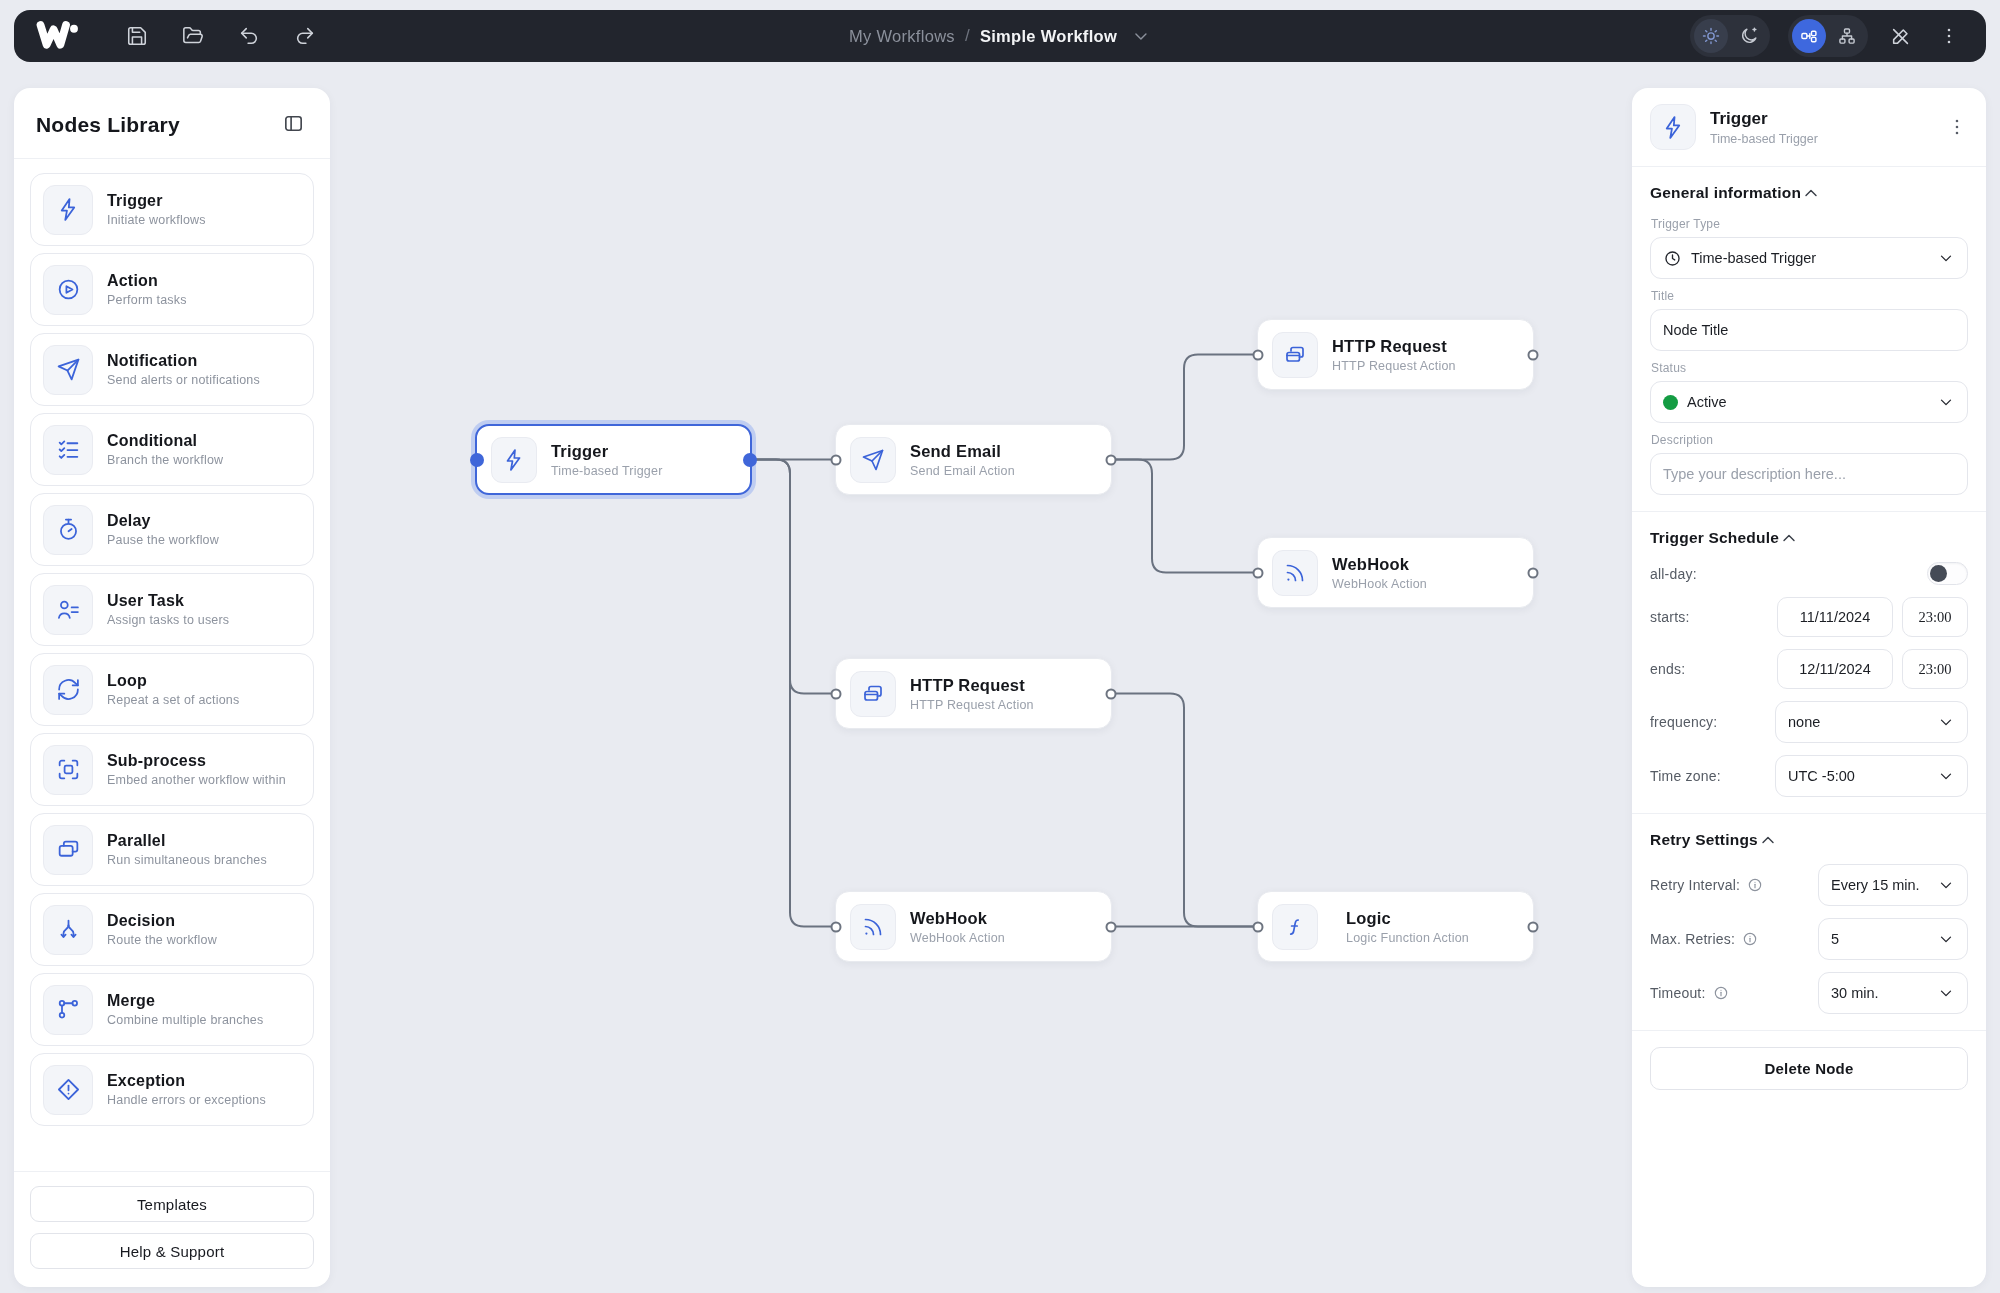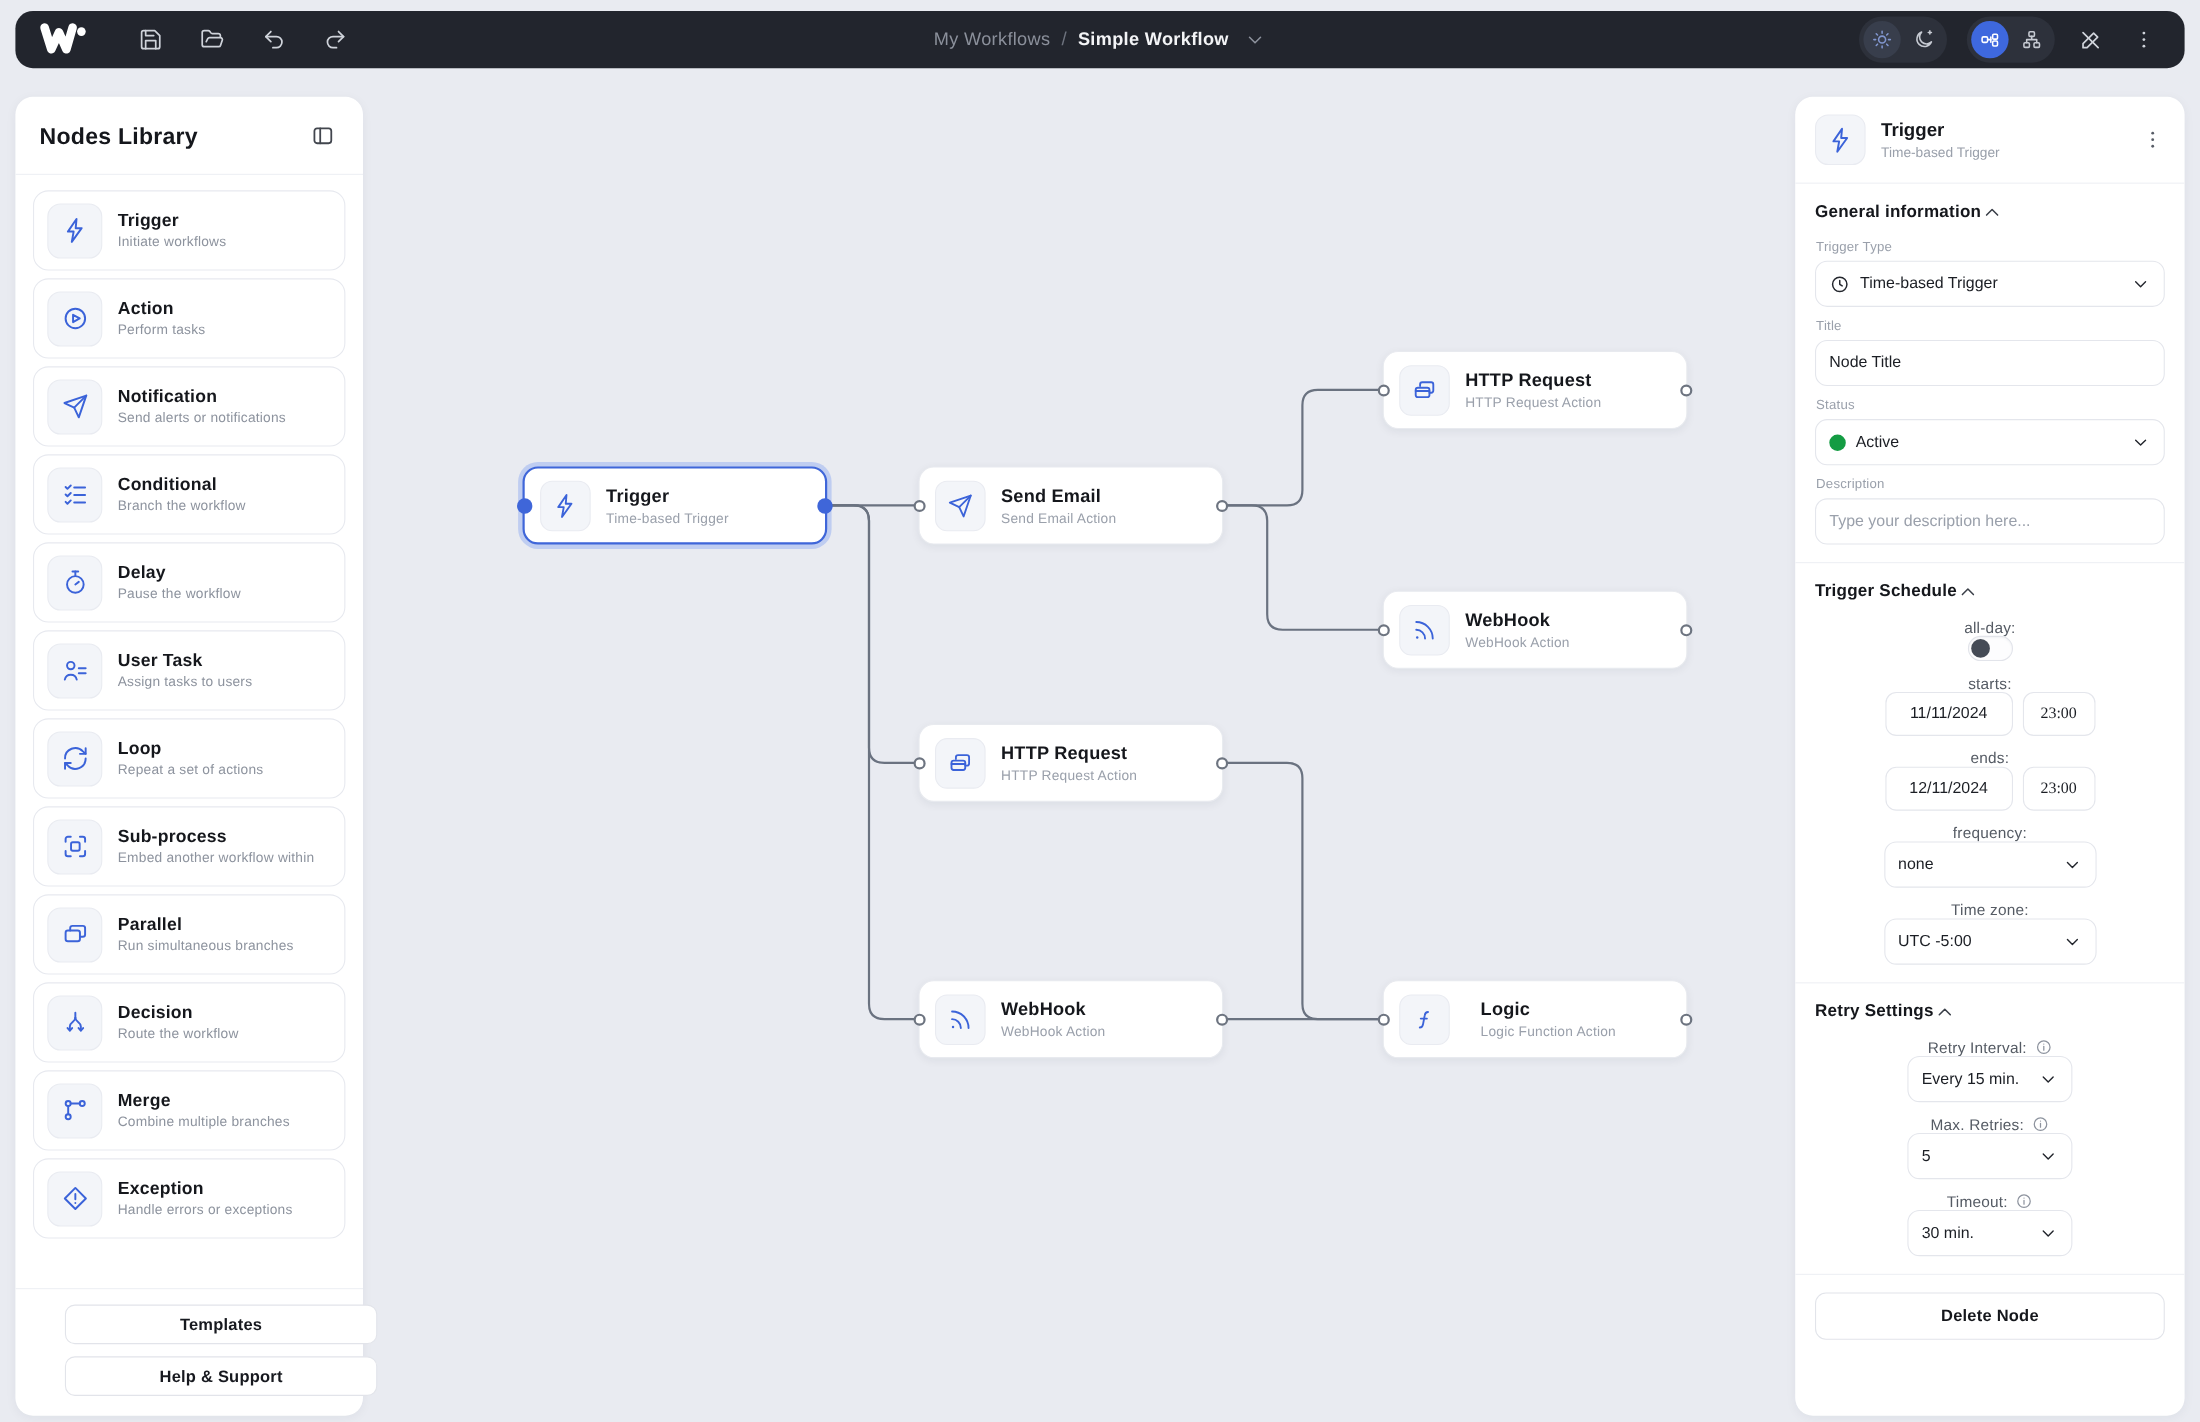--- a/index.html
+++ b/index.html
@@ -64,22 +64,22 @@
     display:flex; align-items:center; justify-content:center;
     color:#3b63d9;
   }
   .tile svg { width:25px; height:25px; }
   .sb-item-title { font-size:16px; font-weight:700; letter-spacing:.2px; }
   .sb-item-desc { font-size:12.5px; color:#8d939e; margin-top:3px; letter-spacing:.2px; }
   .sb-footer { padding:14px 16px 18px 16px; border-top:1px solid #eef0f4; }
   .sb-foot-btn {
     width:100%; height:36px; border:1px solid #e2e4ea; border-radius:9px;
     background:#fff; display:flex; align-items:center; justify-content:center;
-    font-size:15px; font-weight:700; letter-spacing:.2px; color:#17191f;
-    margin-bottom:11px; cursor:pointer;margin-left:29px;
+    font-size:15px; font-weight:400; letter-spacing:.2px; color:#17191f;
+    margin-bottom:11px; cursor:pointer;
   }
   .sb-foot-btn:last-child { margin-bottom:0; }
 
   
   #edges { position:absolute; inset:0; z-index:1; pointer-events:none; }
   .node {
     position:absolute; width:277px; height:71px;
     background:#fff; border:1px solid #e8eaef; border-radius:14px;
     display:flex; align-items:center; gap:14px; padding:0 14px;
     box-shadow:0 2px 8px rgba(25,30,50,.06);
@@ -125,21 +125,21 @@
     font-size:14.5px; color:#1b1e24; background:#fff; cursor:pointer;
   }
   .control .lead { width:19px; height:19px; color:#23262d; flex:0 0 auto; }
   .control .chev { margin-left:auto; width:18px; height:18px; color:#23262d; }
   .control input {
     border:none; outline:none; font:inherit; color:inherit; width:100%;
     font-family:"Liberation Sans", sans-serif; background:transparent;
   }
   .control input::placeholder { color:#9aa0ab; }
   .dot-green { width:15px; height:15px; border-radius:50%; background:#149c43; flex:0 0 auto; }
-  .row { display:flex; align-items:center; justify-content:space-between; margin-bottom:12px;flex-direction:column; }
+  .row { display:flex; align-items:center; justify-content:space-between; margin-bottom:12px; }
   .row-label { font-size:14px; color:#555b64; letter-spacing:.2px; display:flex; align-items:center; gap:7px; }
   .row-label .info { width:16px; height:16px; color:#8d939e; cursor:pointer; }
   .toggle {
     width:41px; height:23px; border-radius:999px; background:#fdfdfe;
     border:1px solid #e2e4ea; position:relative; cursor:pointer;
     box-shadow:inset 0 1px 2px rgba(25,30,50,.05);
   }
   .toggle .knob { position:absolute; left:2px; top:2px; width:17px; height:17px; border-radius:50%; background:#454b56; }
   .box {
     height:40px; border:1px solid #e4e6ec; border-radius:10px;

